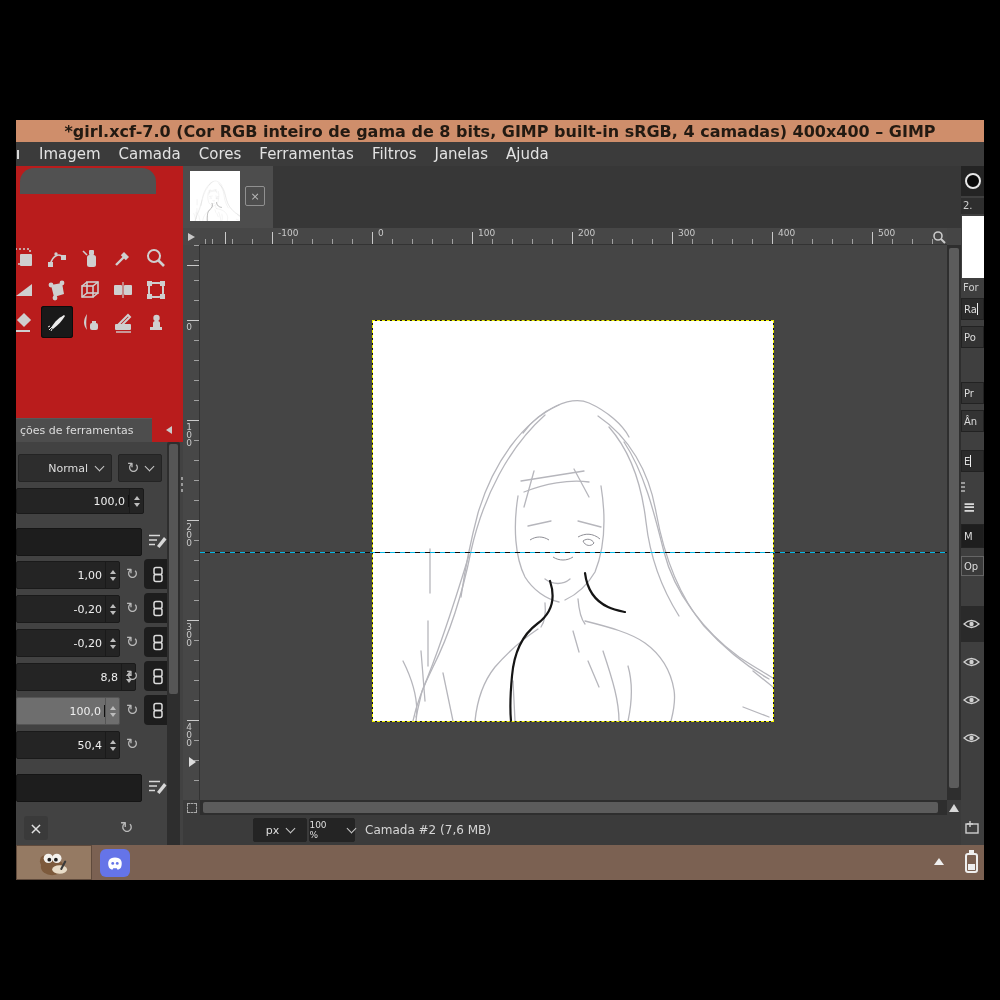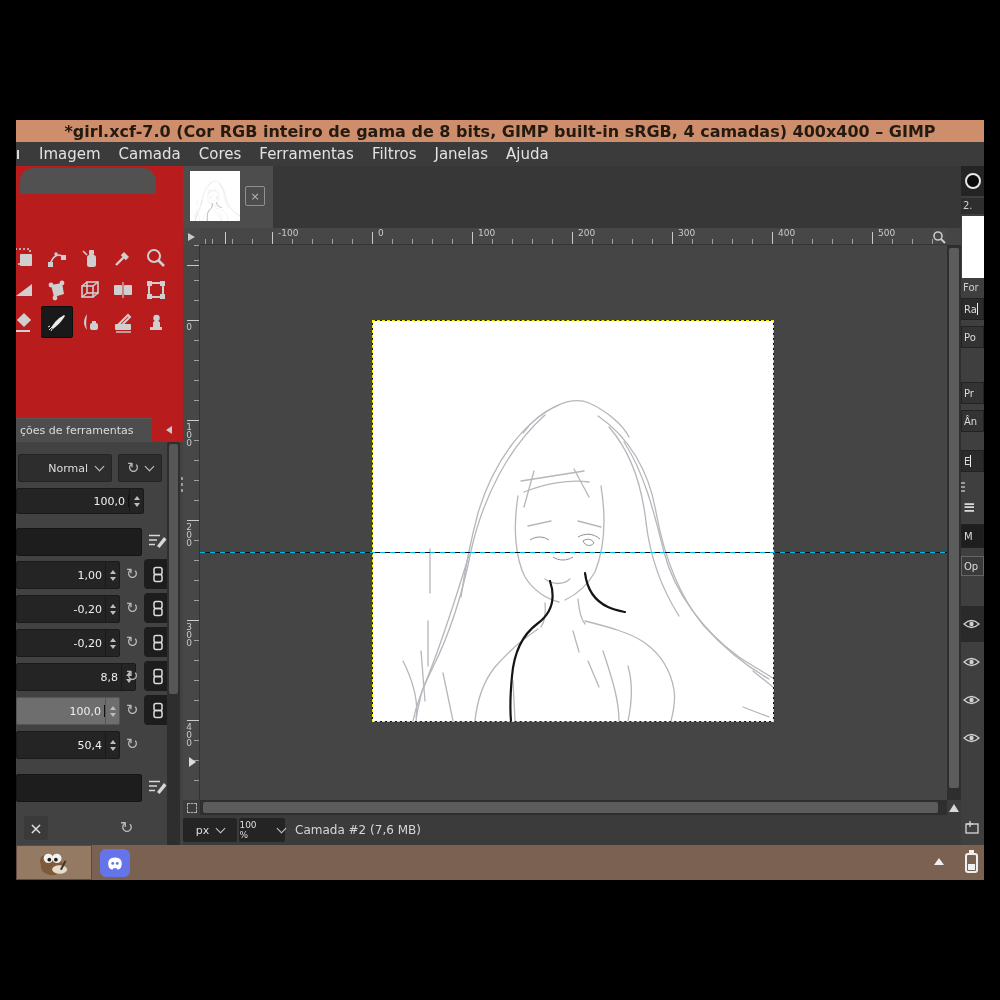--- a/index.html
+++ b/index.html
@@ -469,21 +469,21 @@
       <div class="a hthumb"></div>
     </div>
   <div class="a qmask">
       <i></i>
     </div>
   <div class="a navbtn">
       <i></i>
     </div>
 
   <div class="a statusbar">
-    <div class="dd" style="width:54px;height:24px;justify-content:center;gap:8px;background:#242424;">
+    <div class="dd" style="margin-left:70px;width:54px;height:24px;justify-content:center;gap:8px;background:#242424;">
       <span>px</span>
         <i class="chev"></i>
     </div>
     <div class="dd" style="margin-left:2px;width:46px;height:24px;justify-content:center;gap:21px;background:#242424;font-size:9px;">
       <span>100 %</span>
         <i class="chev"></i>
     </div>
     <span class="statustext" style="margin-left:10px;">Camada #2 (7,6 MB)</span>
   </div>
 

